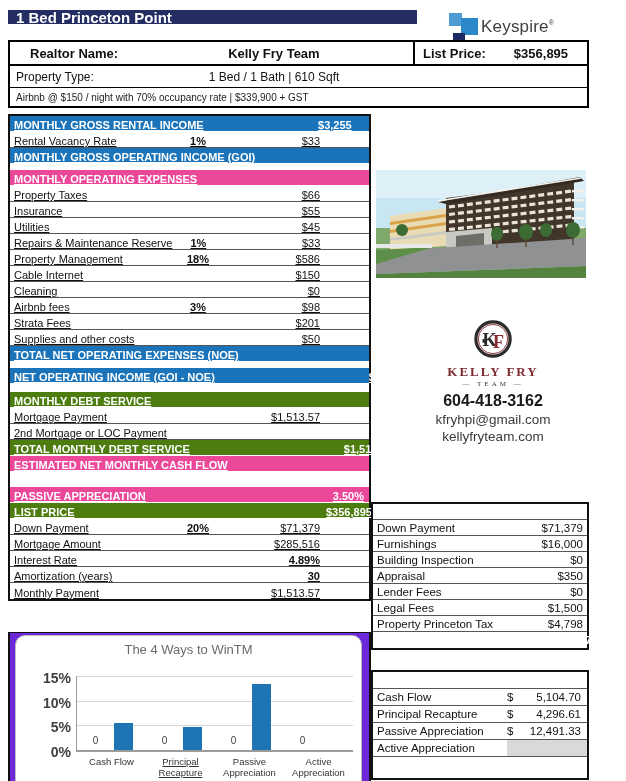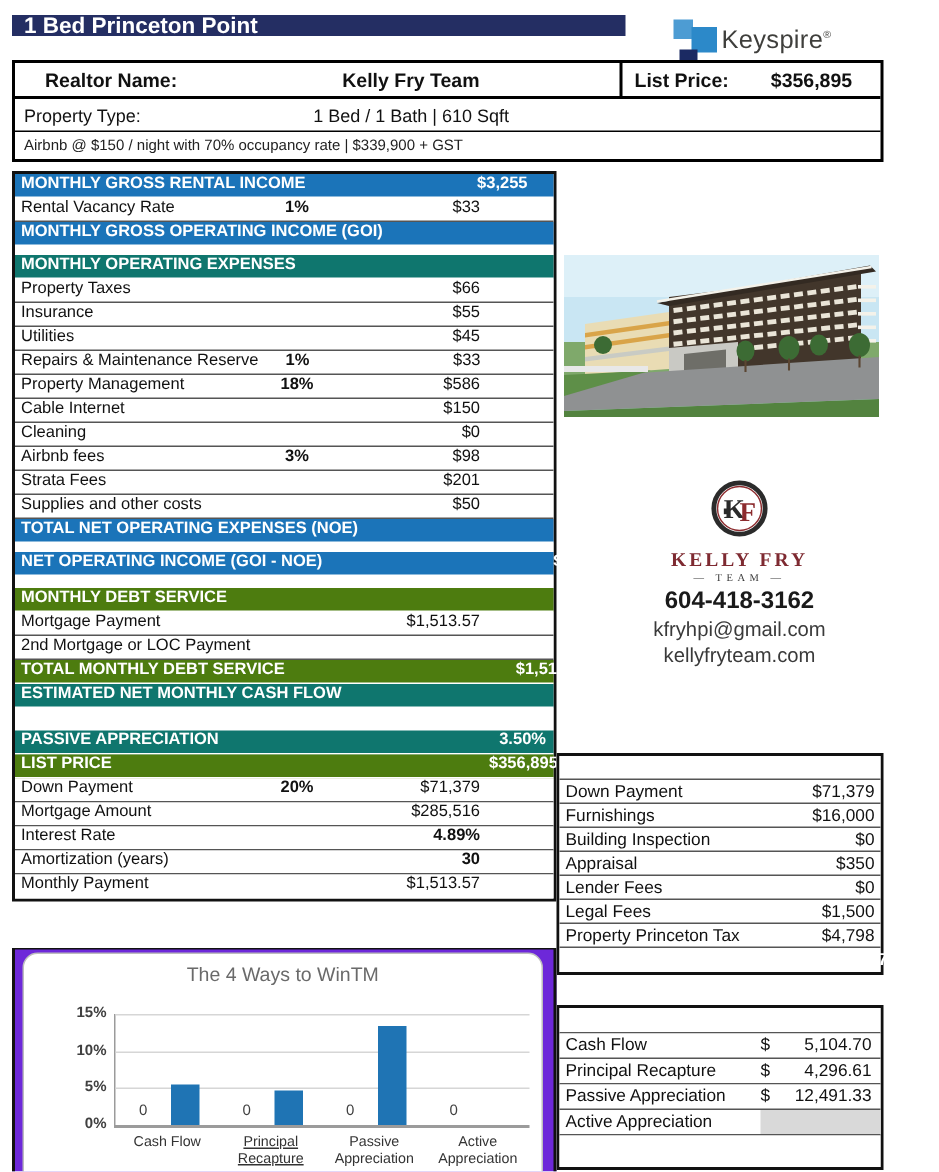--- a/index.html
+++ b/index.html
@@ -23,44 +23,44 @@
                border-right:2px solid #000;box-sizing:border-box;padding-left:20px;}
   .hrow1 .left .name{margin-left:110px;}
   .hrow1 .right{flex:1;display:flex;align-items:center;padding-left:8px;}
   .hrow1 .right .price{margin-left:28px;}
   .hrow2{height:22px;border-bottom:1px solid #000;font-size:12px;padding-left:6px;}
   .hrow2 .val{margin-left:115px;}
   .hrow3{height:18px;font-size:10px;padding-left:6px;color:#222;}
 
   
   .ltable{left:8px;top:114px;width:363px;border:2px solid #111;box-sizing:border-box;background:#fff;}
-  .lt-row{display:flex;align-items:flex-start;height:16px;box-sizing:border-box;
-          border-bottom:1px solid #555;font-size:11px;background:#fff;}
+  .lt-row{display:flex;align-items:flex-end;height:16px;box-sizing:border-box;
+          border-bottom:1px solid #555;font-size:11px;background:#fff;text-decoration:underline;}
   .lt-row:last-child{border-bottom:none;}
   .c-label{flex:0 0 158px;padding-left:4px;white-space:nowrap;overflow:visible;}
   .c-pct{flex:0 0 52px;text-align:center;font-weight:bold;}
   .c-val{flex:0 0 96px;text-align:right;padding-right:6px;}
   .c-tail{flex:1;text-align:right;padding-right:5px;}
   .bg-m{background:#1B74B9;color:#fff;font-weight:bold;border-bottom:1px solid #fff;}
-  .bg-l{background:#0f766e;color:#fff;font-weight:bold;border-bottom:1px solid #fff;}
+  .bg-l{background:#ec4899;color:#fff;font-weight:bold;border-bottom:1px solid #fff;}
   .bg-n{background:#4d7c0f;color:#fff;font-weight:bold;border-bottom:1px solid #fff;}
   .vb .c-val{font-weight:bold;}
   .tgap{background:#fff;border-bottom:none;}
 
   
   .chart-box{left:8px;top:632px;width:363px;height:177px;box-sizing:border-box;
              border:2px solid #111;border-top:1px solid #111;background:#6d28d9;}
   .chart-frame{position:absolute;left:5px;top:2px;width:347px;height:168px;
                border:1.5px solid #BDBDBD;border-radius:10px;box-sizing:border-box;background:#fff;}
   .chart-title{position:absolute;left:0;top:6px;width:100%;text-align:center;
                font-size:13px;color:#6a6a6a;}
   .plot{position:absolute;left:60px;top:40px;width:276px;height:74px;
         border-left:1.5px solid #9B9B9B;border-bottom:2px solid #9B9B9B;box-sizing:content-box;}
   .gridline{position:absolute;left:0;width:276px;height:1px;background:#D6D6D6;}
-  .ytick{position:absolute;right:282px;width:34px;text-align:right;font-size:10px;
+  .ytick{position:absolute;right:282px;width:34px;text-align:right;font-size:14px;
          font-weight:bold;color:#404040;transform:translateY(-6px);}
   .bar{position:absolute;background:#1F74B4;width:19px;}
   .zerolabel{position:absolute;width:20px;text-align:center;font-size:10px;color:#404040;bottom:4px;}
   .catlabel{position:absolute;top:80px;width:69px;text-align:center;font-size:9.5px;
             color:#333;line-height:11px;}
 
   
   .photo{left:376px;top:170px;width:210px;height:108px;}
   .kf-logo{left:446px;top:320px;width:94px;text-align:center;}
   .kf-name{font-family:"Liberation Serif",serif;font-weight:bold;color:#7E2A31;

